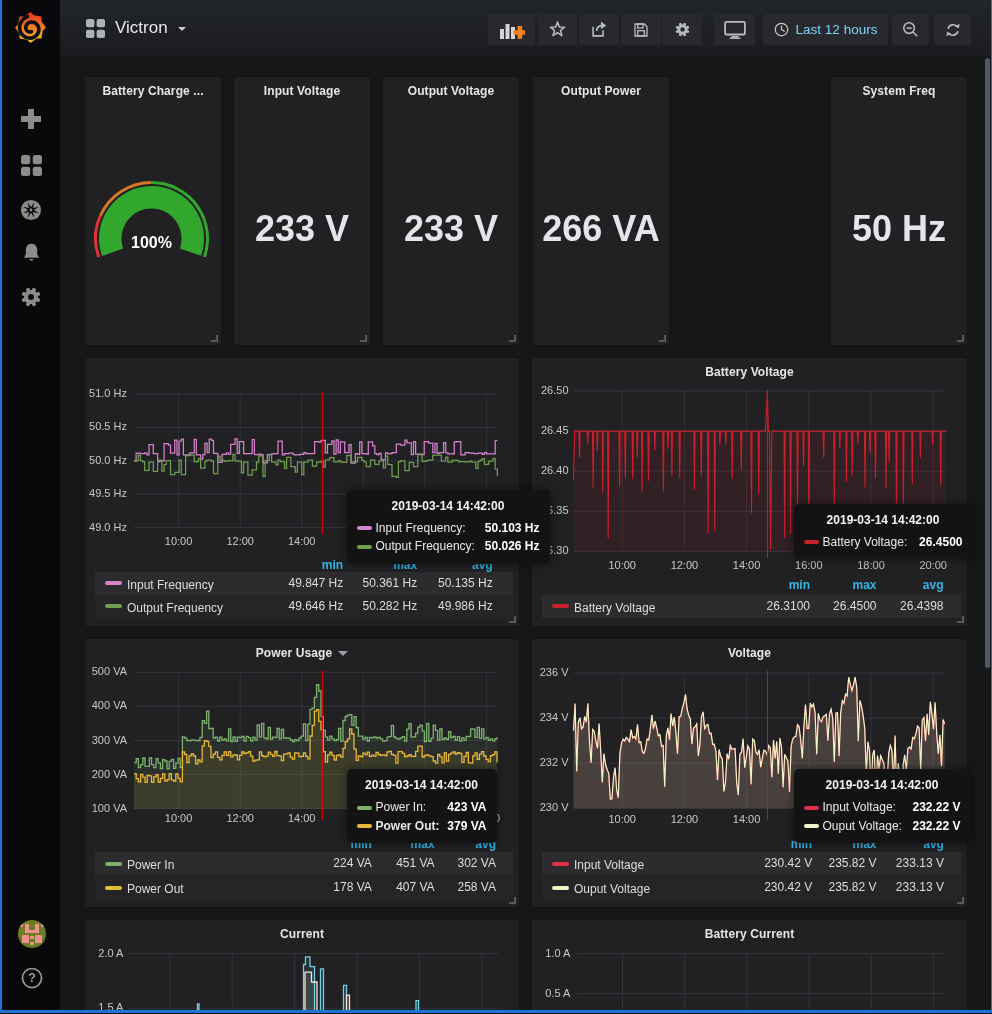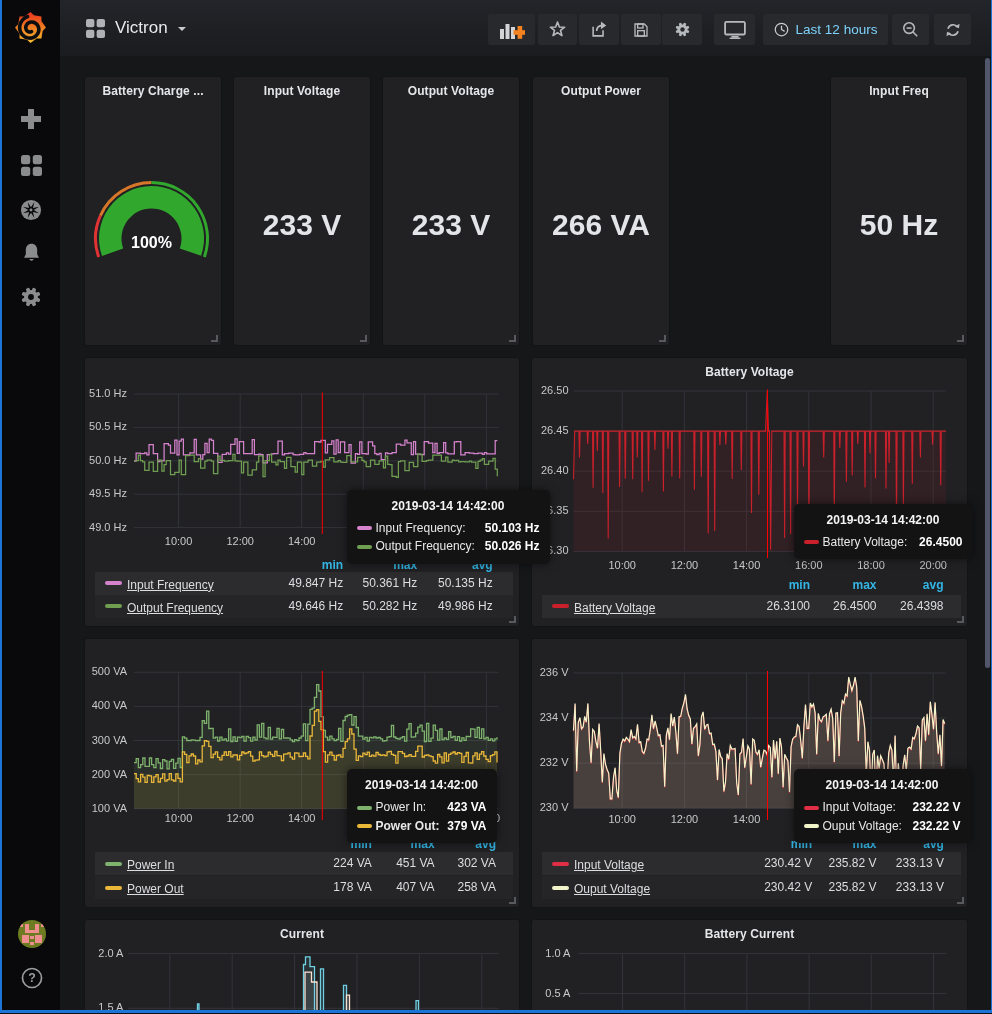--- a/index.html
+++ b/index.html
@@ -8,24 +8,24 @@
 .panel { position:absolute; background:#212124; border:1px solid #131416; border-radius:3px; overflow:hidden; }
 .ptitle { position:absolute; top:7px; left:0; right:0; text-align:center; font-size:12px; font-weight:bold; color:#e4e6e8; letter-spacing:0.1px; }
 .tcaret { display:inline-block; width:0; height:0; border-left:5px solid transparent; border-right:5px solid transparent; border-top:5px solid #9aa0a6; margin-left:6px; vertical-align:middle; }
 .chart { position:absolute; left:0; top:0; }
 .tick { position:absolute; font-size:11px; color:#c7c8c9; text-align:right; width:60px; transform:translateX(0); }
 .tickx { position:absolute; font-size:11px; color:#c7c8c9; text-align:center; width:50px; }
 .lghrow { position:absolute; left:0; right:0; height:18px; }
 .lgh { position:absolute; font-size:12px; font-weight:bold; color:#33b5e5; line-height:18px; }
 .lgrow { position:absolute; left:10px; right:6px; height:23px; line-height:23px; }
 .lgv { position:absolute; font-size:12px; color:#dcdddf; line-height:23px; }
-.lgl { font-size:12px; color:#dcdddf; margin-left:5px;text-decoration:underline; }
+.lgl { font-size:12px; color:#dcdddf; margin-left:5px; }
 .dash { display:inline-block; width:17px; height:4px; border-radius:2px; vertical-align:middle; margin-left:10px; margin-bottom:2px; }
 .dash2 { display:inline-block; width:15px; height:4px; border-radius:2px; vertical-align:middle; margin-right:4px; }
-.bigval { position:absolute; top:131px; left:0; right:0; text-align:center; font-size:30px; font-weight:bold; color:#e3e5e8; }
+.bigval { position:absolute; top:131px; left:0; right:0; text-align:center; font-size:36px; font-weight:bold; color:#e3e5e8; }
 .rsz { position:absolute; right:3px; bottom:3px; width:7px; height:7px; border-right:2px solid #585a5e; border-bottom:2px solid #585a5e; }
 .ttip { position:absolute; background:#131314; border-radius:5px; padding:9px 10px 8px 10px; z-index:60; box-shadow:0 0 10px rgba(0,0,0,0.5); }
 .tth { text-align:center; font-size:12px; font-weight:bold; color:#f5f5f5; padding-bottom:6px; }
 .ttr { font-size:12px; color:#e8e8e8; line-height:18.5px; position:relative; }
 .ttl { }
 .ttv { position:absolute; right:0; font-weight:bold; color:#fff; }
 .navbtn { position:absolute; background:#28292d; border-radius:2px; top:14px; height:31px; display:flex; align-items:center; justify-content:center; }
 
 </style></head><body>
 <div id="root">
@@ -199,21 +199,21 @@
       <div class="ptitle">Output Voltage</div>
       <div class="bigval">233 V</div>
       <div class="rsz"></div>
     </div>
 <div class="panel" style="left:532px;top:76px;width:138px;height:270px">
       <div class="ptitle">Output Power</div>
       <div class="bigval">266 VA</div>
       <div class="rsz"></div>
     </div>
 <div class="panel" style="left:830px;top:76px;width:138px;height:270px">
-      <div class="ptitle">Input Freq</div>
+      <div class="ptitle">System Freq</div>
       <div class="bigval">50 Hz</div>
       <div class="rsz"></div>
     </div>
 <div class="panel" style="left:84px;top:357px;width:436px;height:270px">
       <svg class="chart" width="436" height="270" viewBox="0 0 436 270">
         <g stroke="#32343a" stroke-width="1">
           <line x1="49" y1="36" x2="413.5" y2="36"></line>
           <line x1="49" y1="69.4" x2="413.5" y2="69.4"></line>
           <line x1="49" y1="102.8" x2="413.5" y2="102.8"></line>
           <line x1="49" y1="136.2" x2="413.5" y2="136.2"></line>
@@ -282,20 +282,21 @@
       <div class="tickx" style="left:376.2px;top:200.5px">20:00</div>
       <div class="lghrow" style="top:217.5px">
         <span class="lgh" style="right:157px">min</span>
         <span class="lgh" style="right:90.5px">max</span>
         <span class="lgh" style="right:23.5px">avg</span>
       </div>
       <div class="lgrow" style="top:236.5px;background:rgba(255,255,255,0.05);"><span class="dash" style="background:#c9202b"></span><span class="lgl">Battery Voltage</span><span class="lgv" style="right:151px">26.3100</span><span class="lgv" style="right:84.5px">26.4500</span><span class="lgv" style="right:17.5px">26.4398</span></div>
       <div class="rsz"></div>
     </div>
 <div class="panel" style="left:84px;top:638px;width:436px;height:270px">
+      <div class="ptitle">Power Usage<span class="tcaret"></span></div>
       <svg class="chart" width="436" height="270" viewBox="0 0 436 270">
         <g stroke="#32343a" stroke-width="1">
           <line x1="49" y1="33.3" x2="413.5" y2="33.3"></line>
           <line x1="49" y1="67.4" x2="413.5" y2="67.4"></line>
           <line x1="49" y1="101.5" x2="413.5" y2="101.5"></line>
           <line x1="49" y1="135.6" x2="413.5" y2="135.6"></line>
           <line x1="49" y1="169.7" x2="413.5" y2="169.7"></line>
           <line x1="93.6" y1="33.3" x2="93.6" y2="169.7"></line>
           <line x1="155.2" y1="33.3" x2="155.2" y2="169.7"></line>
           <line x1="216.7" y1="33.3" x2="216.7" y2="169.7"></line>
@@ -323,20 +324,21 @@
       <div class="lghrow" style="top:196px">
         <span class="lgh" style="right:147.2px">min</span>
         <span class="lgh" style="right:84.4px">max</span>
         <span class="lgh" style="right:23px">avg</span>
       </div>
       <div class="lgrow" style="top:213px;background:rgba(255,255,255,0.05);"><span class="dash" style="background:#7EB26D"></span><span class="lgl">Power In</span><span class="lgv" style="right:141.2px">224 VA</span><span class="lgv" style="right:78.4px">451 VA</span><span class="lgv" style="right:17px">302 VA</span></div>
       <div class="lgrow" style="top:237px;background:rgba(255,255,255,0.018);"><span class="dash" style="background:#EAB839"></span><span class="lgl">Power Out</span><span class="lgv" style="right:141.2px">178 VA</span><span class="lgv" style="right:78.4px">407 VA</span><span class="lgv" style="right:17px">258 VA</span></div>
       <div class="rsz"></div>
     </div>
 <div class="panel" style="left:531px;top:638px;width:437px;height:270px">
+      <div class="ptitle">Voltage</div>
       <svg class="chart" width="437" height="270" viewBox="0 0 437 270">
         <g stroke="#32343a" stroke-width="1">
           <line x1="41.5" y1="34" x2="414" y2="34"></line>
           <line x1="41.5" y1="79.1" x2="414" y2="79.1"></line>
           <line x1="41.5" y1="124.2" x2="414" y2="124.2"></line>
           <line x1="41.5" y1="169.3" x2="414" y2="169.3"></line>
           <line x1="90.2" y1="34" x2="90.2" y2="169.3"></line>
           <line x1="152.4" y1="34" x2="152.4" y2="169.3"></line>
           <line x1="214.6" y1="34" x2="214.6" y2="169.3"></line>
           <line x1="276.8" y1="34" x2="276.8" y2="169.3"></line>

